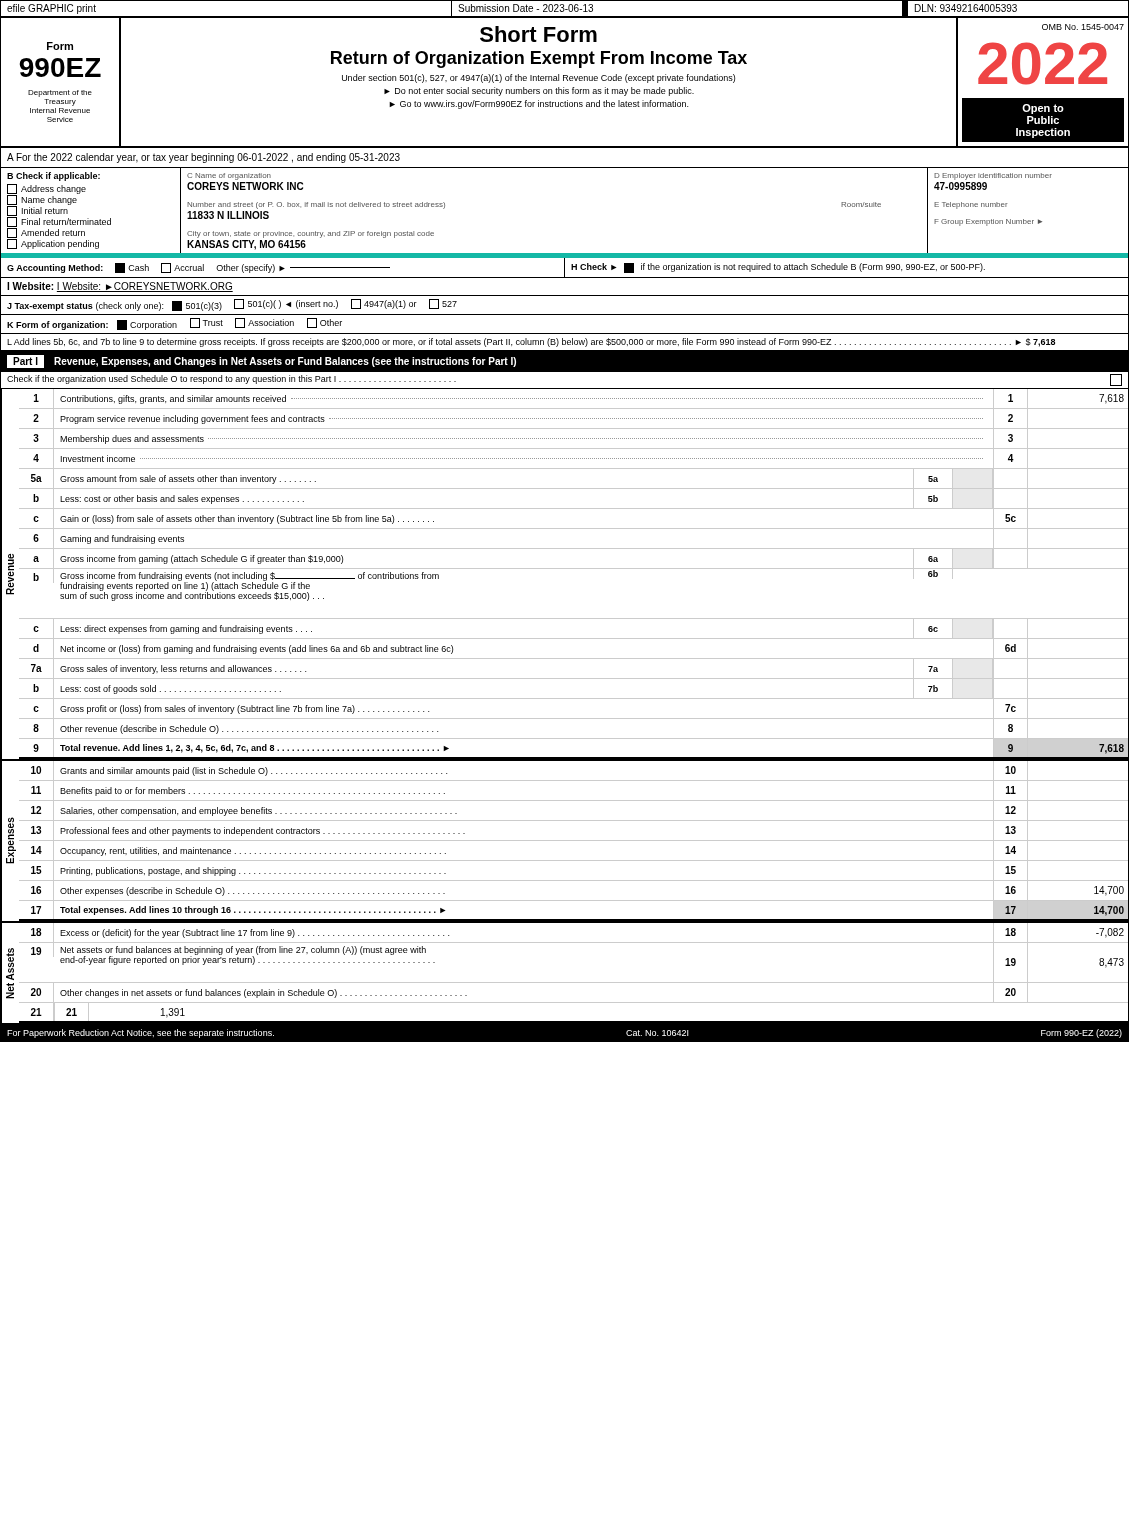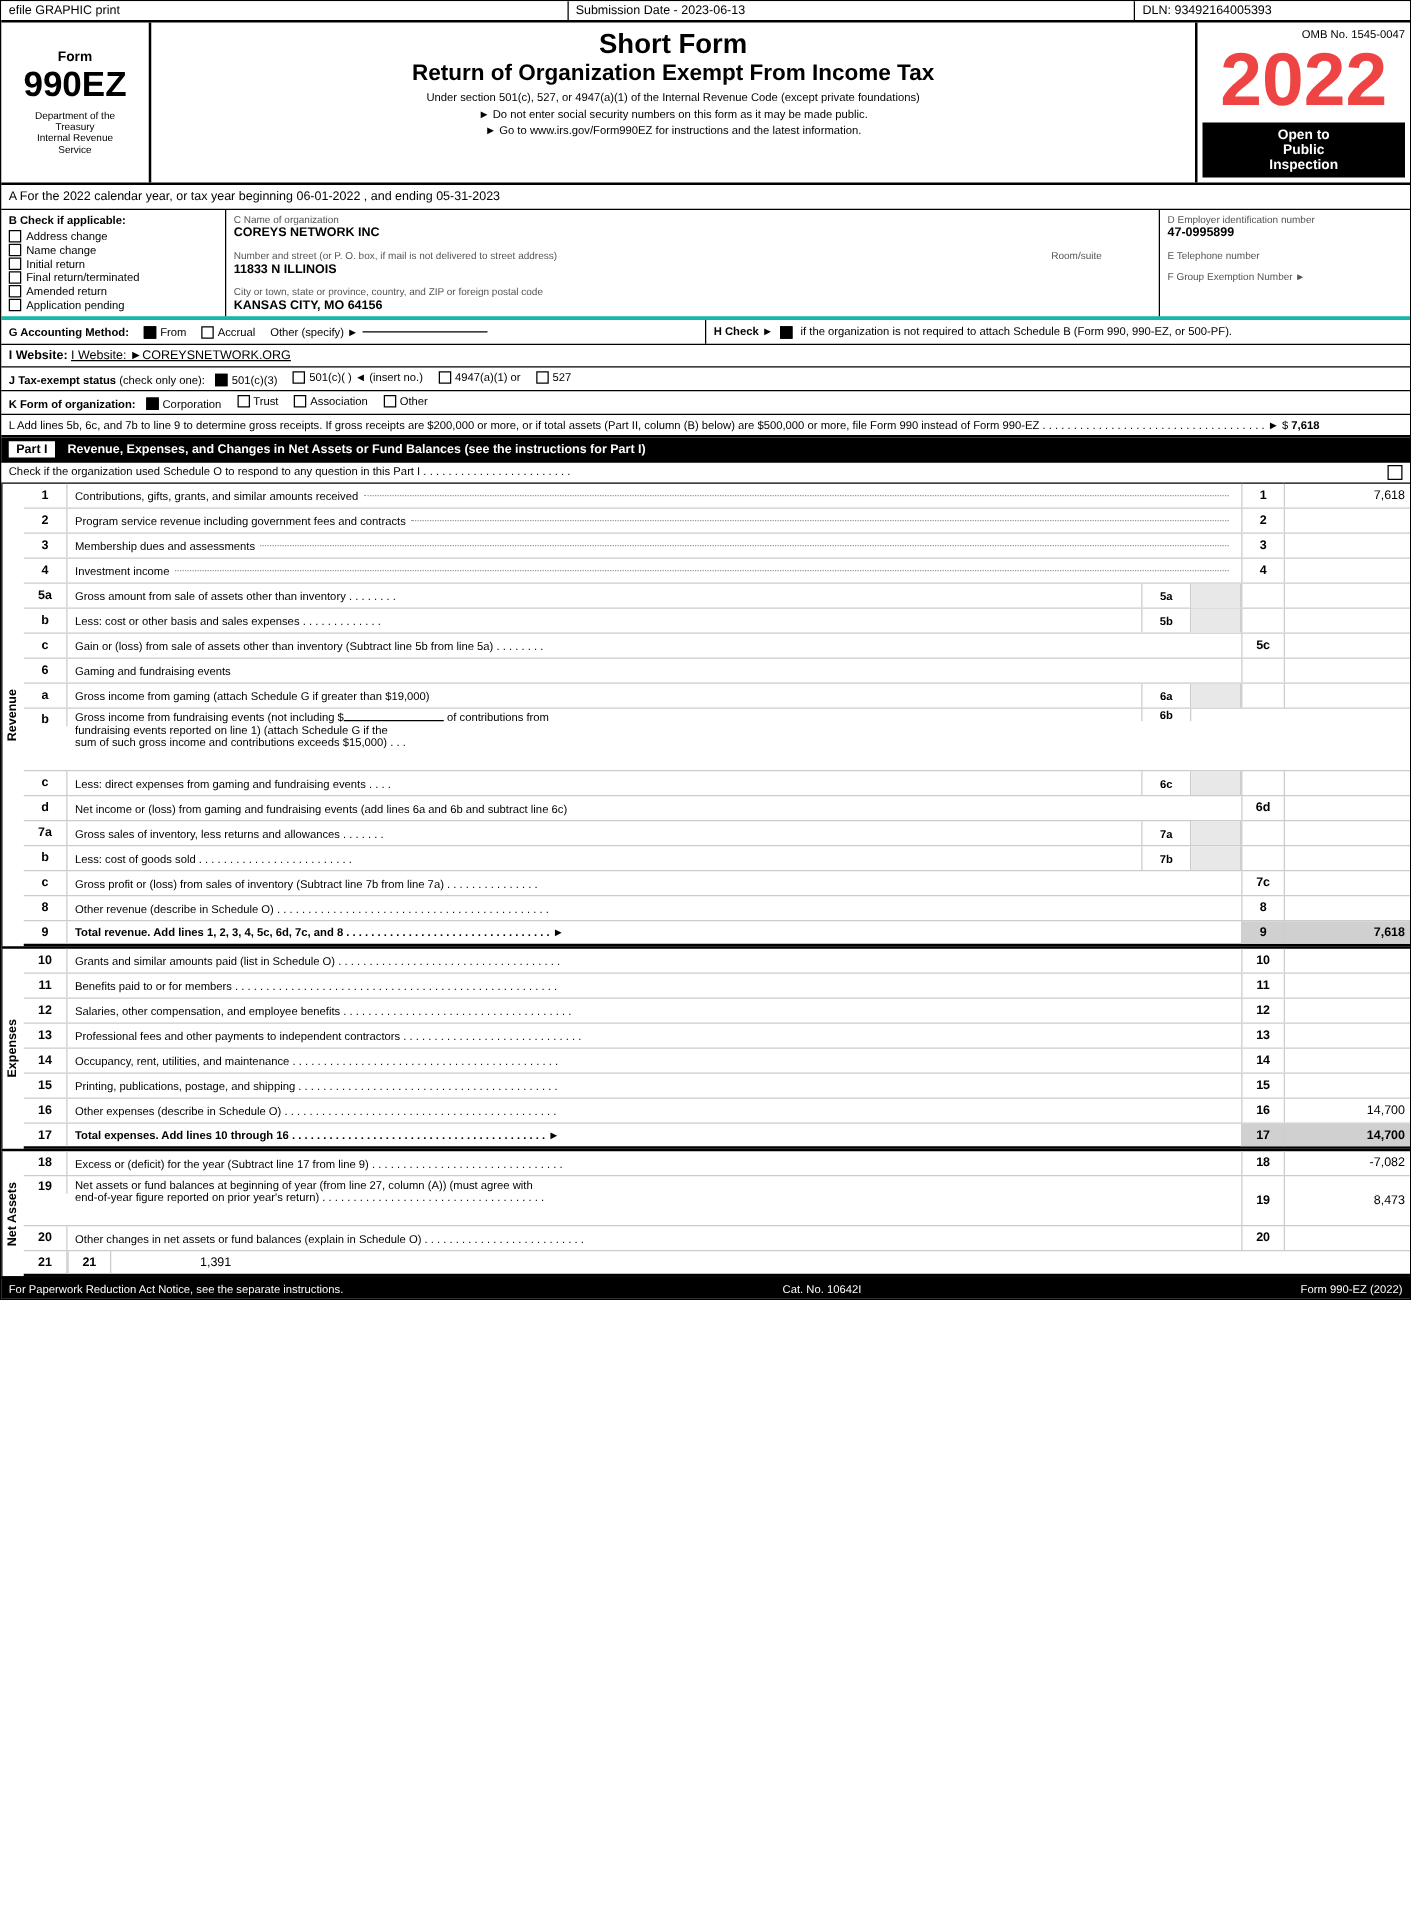--- a/index.html
+++ b/index.html
@@ -24,21 +24,21 @@
     }
     .top-bar-left {
       flex: 1;
       padding: 2px 6px;
       border-right: 1px solid #000;
       font-size: 10px;
     }
     .top-bar-mid {
       flex: 1;
       padding: 2px 6px;
-      border-right: 1px solid #000000;
+      border-right: 6px solid #000000;
       font-size: 10px;
     }
     .top-bar-right {
       width: 220px;
       padding: 2px 6px;
       font-size: 10px;
     }
     
     .title-section {
       display: flex;
@@ -116,21 +116,21 @@
     }
     
     .section-a {
       border-bottom: 1px solid #000;
       padding: 4px 6px;
       font-size: 10px;
     }
     
     .bcd-row {
       display: flex;
-      border-bottom: 3px solid #14b8a6;
+      border-bottom: 5px solid #14b8a6;
     }
     .bcd-b {
       width: 180px;
       padding: 3px 6px;
       border-right: 1px solid #000;
     }
     .bcd-c {
       flex: 1;
       padding: 3px 6px;
       border-right: 1px solid #000;
@@ -409,21 +409,21 @@
         <div class="field-value"></div>
       </div>
     </div>
   </div>
 
   <div style="display:flex; border-bottom:1px solid #000;">
     <div style="flex:1; padding:4px 6px; border-right:1px solid #000; display:flex; align-items:center; gap:12px;">
       <span style="font-size:9px; font-weight:bold;">G Accounting Method:</span>
       <span style="font-size:9px; display:flex; align-items:center; gap:3px;">
         <span class="checkbox-box checkbox-checked" style="background:#000;"></span>
-        <span>From</span>
+        <span>Cash</span>
       </span>
       <span style="font-size:9px; display:flex; align-items:center; gap:3px;">
         <span class="checkbox-box"></span>
         <span>Accrual</span>
       </span>
       <span style="font-size:9px; display:flex; align-items:center; gap:3px;">
         <span>Other (specify) ►</span>
         <span style="border-bottom:1px solid #000; min-width:100px; display:inline-block;"></span>
       </span>
     </div>

